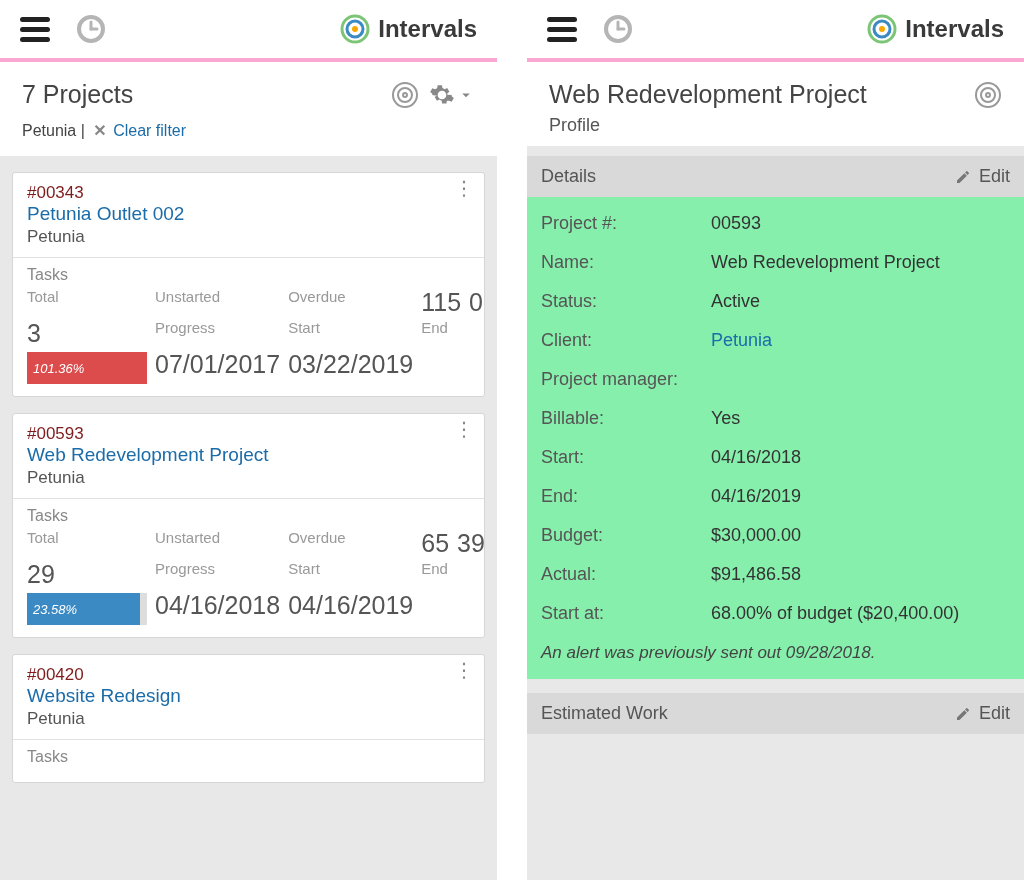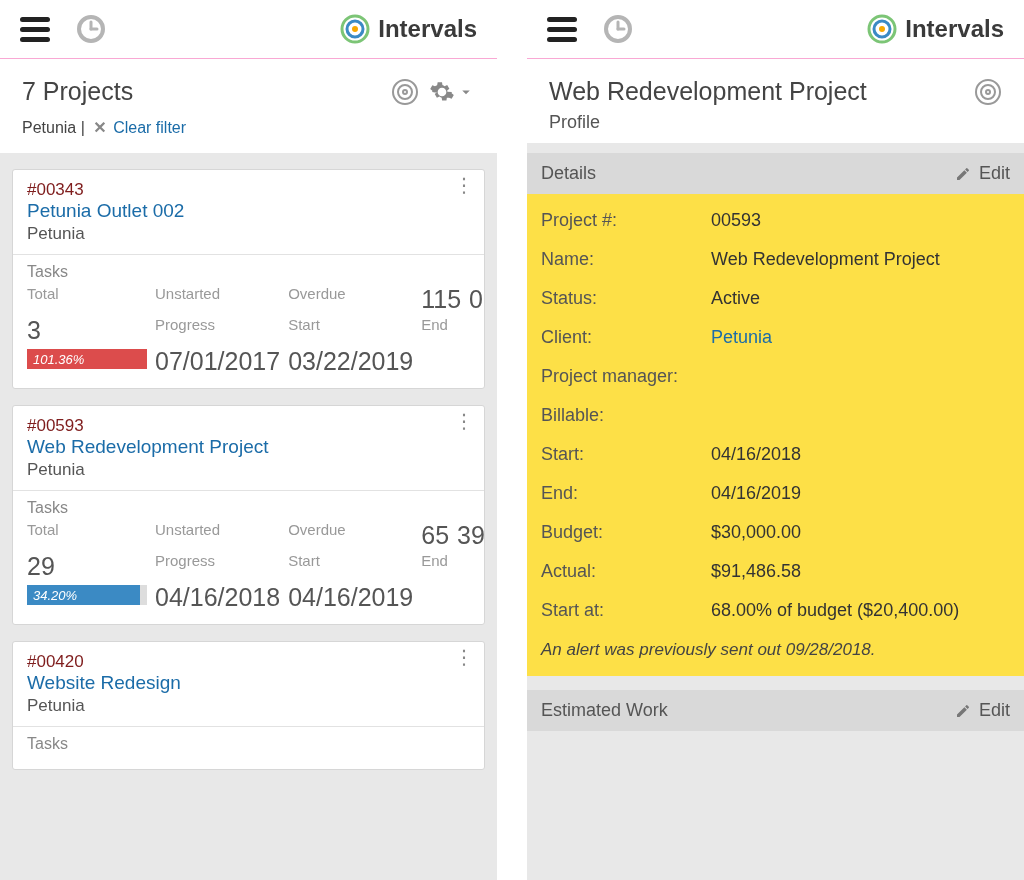--- a/index.html
+++ b/index.html
@@ -16,21 +16,21 @@
   .pane {
     flex: 1;
     display: flex;
     flex-direction: column;
     min-width: 0;
   }
   .topbar {
     display: flex;
     align-items: center;
     padding: 14px 20px 14px 20px;
-    border-bottom: 1px solid #f9a8d4;
+    border-bottom: 4px solid #f9a8d4;
     gap: 26px;
   }
   .hamburger {
     display: flex;
     flex-direction: column;
     gap: 5px;
     cursor: pointer;
   }
   .hamburger span {
     display: block;
@@ -124,21 +124,21 @@
     grid-template-columns: 1fr 1fr 1fr 1fr 1fr;
     row-gap: 2px;
     column-gap: 8px;
     margin-top: 2px;
   }
   .stat-label { color: #999; font-size: 15px; }
   .stat-value { color: #555; font-size: 25px; }
   .progress-cell { grid-column: 1; }
   .progress-bar {
     width: 120px;
-    height: 20px;
+    height: 32px;
     background: #ddd;
     position: relative;
     margin-top: 2px;
   }
   .progress-fill {
     height: 100%;
     display: flex;
     align-items: center;
     padding-left: 6px;
     color: #fff;
@@ -164,21 +164,21 @@
   }
   .section-bar .edit {
     margin-left: auto;
     display: flex;
     align-items: center;
     gap: 8px;
     color: #555;
     cursor: pointer;
   }
   .details-panel {
-    background: #fde047;
+    background: #86efac;
     padding: 16px 14px;
     color: #444;
   }
   .drow { display: flex; margin-bottom: 18px; font-size: 18px; }
   .drow .dl { width: 170px; color: #555; }
   .drow .dv { flex: 1; color: #333; }
   .drow .dv.link { color: #1b6ca8; cursor: pointer; }
   .alert-note {
     font-style: italic;
     color: #444;
@@ -281,21 +281,21 @@
         <div class="stat-label">Unstarted</div>
         <div class="stat-label">Overdue</div>
         <div class="stat-value">65</div>
         <div class="stat-value">39</div>
         <div class="stat-value">29</div>
         <div class="stat-label">Progress</div>
         <div class="stat-label">Start</div>
         <div class="stat-label">End</div>
         <div class="progress-cell">
           <div class="progress-bar">
-              <div class="progress-fill progress-blue" style="width:94%;">34.20%</div>
+              <div class="progress-fill progress-blue" style="width:94%;">23.58%</div>
             </div>
         </div>
         <div class="stat-value">04/16/2018</div>
         <div class="stat-value">04/16/2019</div>
       </div>
     </div>
 
     <div class="card">
       <div class="menu-dots">⋮</div>
       <div class="pid">#00420</div>
@@ -372,20 +372,21 @@
         </div>
       <div class="drow">
           <div class="dl">Client:</div>
           <div class="dv link">Petunia</div>
         </div>
       <div class="drow">
           <div class="dl">Project manager:</div>
         </div>
       <div class="drow">
           <div class="dl">Billable:</div>
+          <div class="dv">Yes</div>
         </div>
       <div class="drow">
           <div class="dl">Start:</div>
           <div class="dv">04/16/2018</div>
         </div>
       <div class="drow">
           <div class="dl">End:</div>
           <div class="dv">04/16/2019</div>
         </div>
       <div class="drow">

